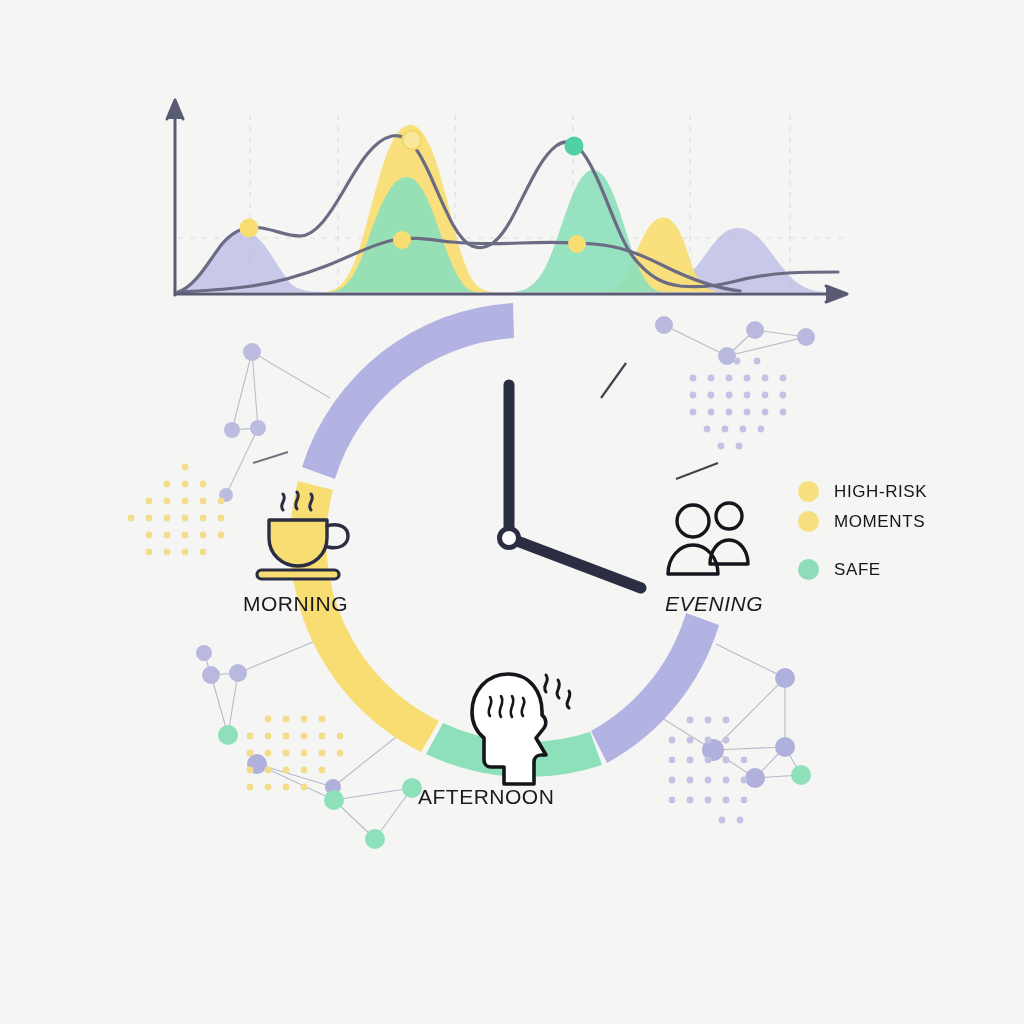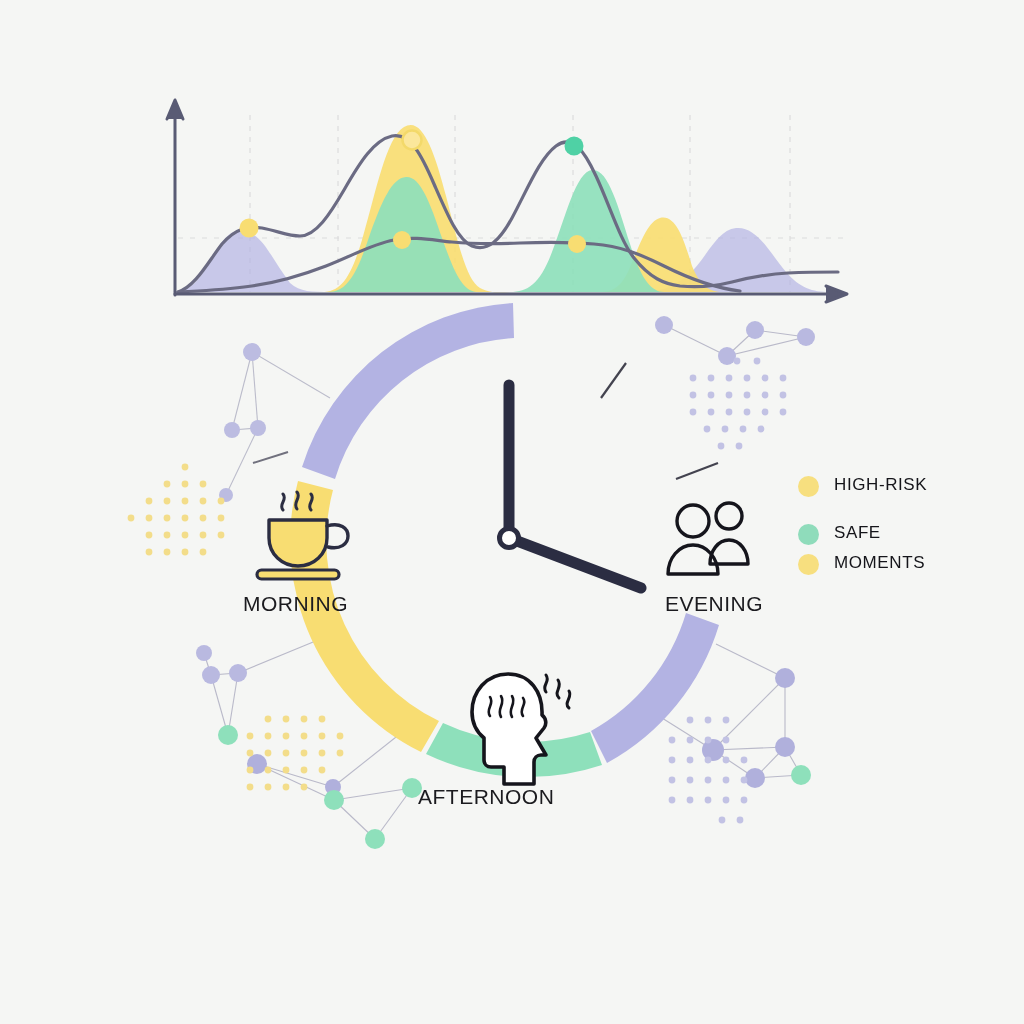--- a/index.html
+++ b/index.html
@@ -35,21 +35,21 @@
     font-weight: 400;
   }
   .legend-wrap {
     position: absolute;
     left: 798px;
     top: 476px;
     width: 200px;
   }
   .legend-row {
     display: flex;
-    align-items: flex-start;
+    align-items: center;
     height: 30px;
   }
   .legend-row.gap { margin-top: 18px; }
   .legend-dot {
     width: 21px;
     height: 21px;
     border-radius: 50%;
     flex: 0 0 auto;
     margin-right: 15px;
   }
@@ -400,29 +400,29 @@
       <g fill="none" stroke="#15151c" stroke-width="3" stroke-linecap="round">
         <path d="M76,24 C71,17 81,14 76,7"></path>
         <path d="M89,30 C83,24 93,19 88,12"></path>
         <path d="M99,40 C93,35 103,29 99,23"></path>
       </g>
     </g>
   </svg>
 
   <div class="lbl period-label" style="left:243px; top:592px;">MORNING</div>
   <div class="lbl period-label" style="left:418px; top:785px;">AFTERNOON</div>
-  <div class="lbl period-label" style="left:665px; top:592px;">EVENING</div>
+  <div class="lbl period-label" style="left:665px; top:592px;font-style:italic;">EVENING</div>
 
   <div class="legend-wrap">
     <div class="legend-row">
       <span class="legend-dot" style="background:#f7df7f;"></span>
       <span class="legend-text">HIGH-RISK</span>
     </div>
+    <div class="legend-row">
+      <span class="legend-dot" style="background:#f7df7f;"></span>
+      <span class="legend-text">MOMENTS</span>
+    </div>
     <div class="legend-row gap">
       <span class="legend-dot" style="background:#8fdcbb;"></span>
       <span class="legend-text">SAFE</span>
     </div>
-    <div class="legend-row">
-      <span class="legend-dot" style="background:#f7df7f;"></span>
-      <span class="legend-text">MOMENTS</span>
-    </div>
   </div>
 </div>
 
 </body></html>

